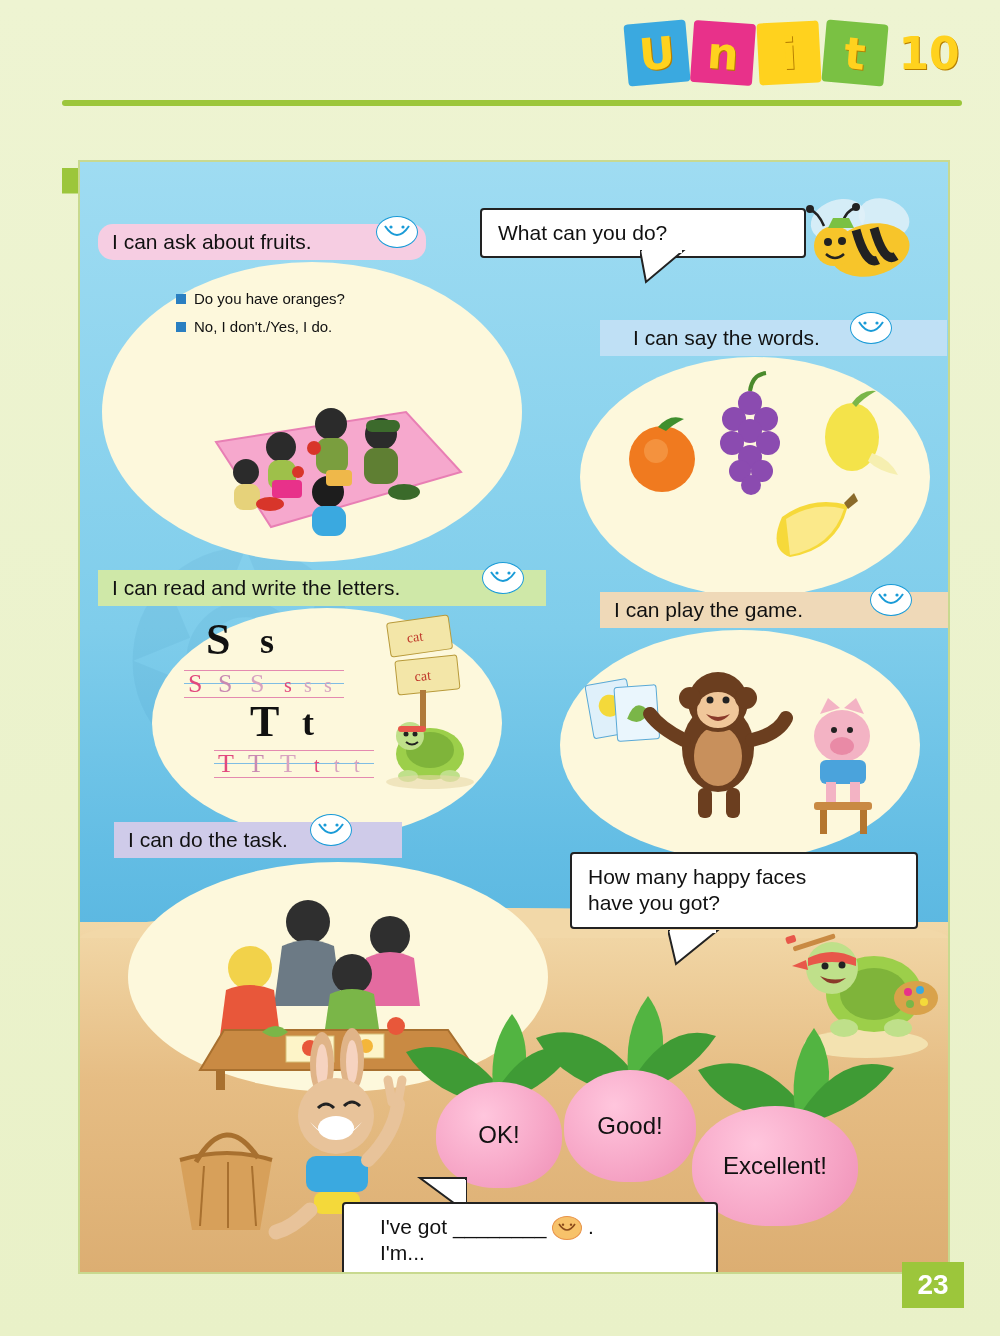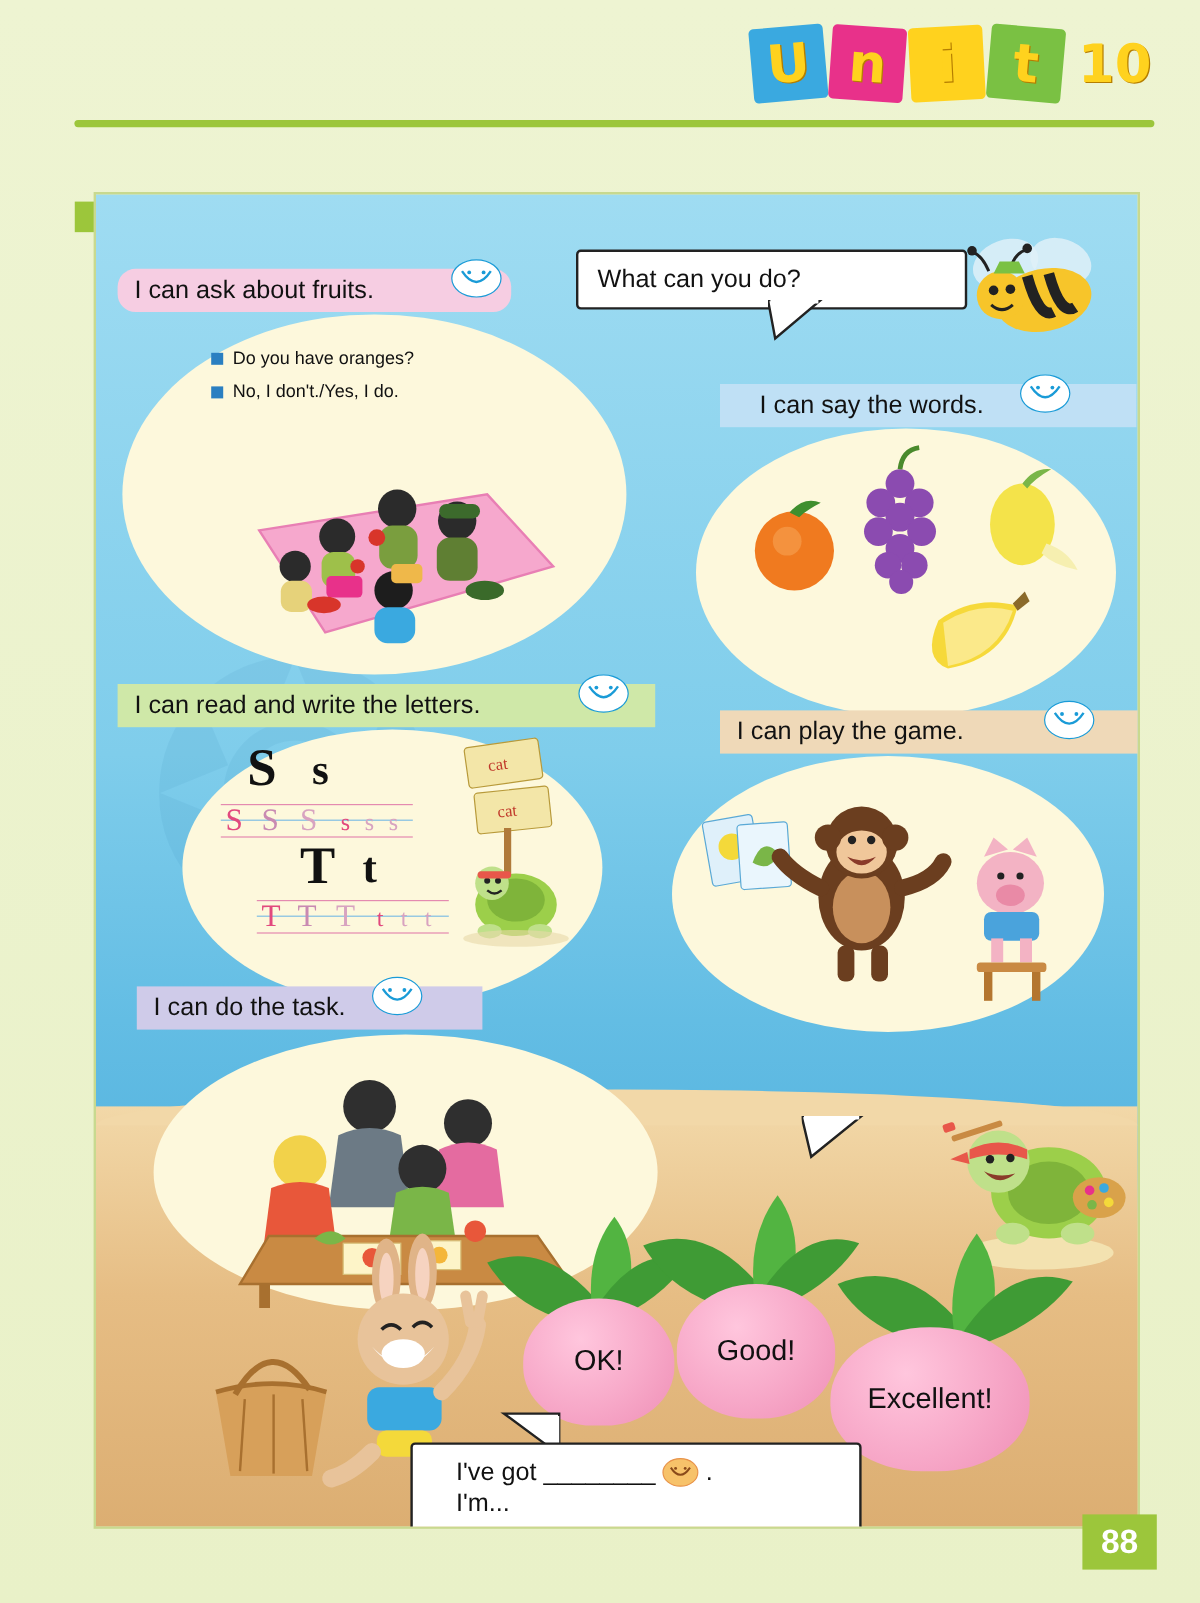--- a/index.html
+++ b/index.html
@@ -394,20 +394,24 @@
       <rect x="258" y="190" width="9" height="20" fill="#a8702f"></rect>
 
       <rect x="96" y="156" width="48" height="26" fill="#fdf4c8" stroke="#d8c07a"></rect>
       <circle cx="120" cy="168" r="8" fill="#e8573a"></circle>
       <rect x="160" y="154" width="34" height="24" fill="#fdf4c8" stroke="#d8c07a"></rect>
       <circle cx="176" cy="166" r="7" fill="#f4b63a"></circle>
       <path d="M72 152 q14 -12 26 0 q-12 10 -26 0z" fill="#7ab648"></path>
       <circle cx="206" cy="146" r="9" fill="#e8573a"></circle>
     </svg>
 
+    <div class="bubble" style="left:490px;top:690px;width:312px;">
+      <div>How many happy faces</div>
+      <div>have you got?</div>
+    </div>
     <svg class="c" style="left:588px;top:768px;" width="56" height="38">
       <polygon points="0,0 50,0 8,34" fill="#fff" stroke="#222" stroke-width="2"></polygon>
       <line x1="2" y1="1" x2="48" y2="1" stroke="#fff" stroke-width="4"></line>
     </svg>
 
     <svg class="c" style="left:690px;top:740px;" width="180" height="160" viewBox="0 0 180 160">
       <ellipse cx="96" cy="142" rx="62" ry="14" fill="#f3e2b0"></ellipse>
       <ellipse cx="104" cy="92" rx="48" ry="38" fill="#9ccf4a"></ellipse>
       <ellipse cx="104" cy="92" rx="34" ry="26" fill="#7fb43a"></ellipse>
       <circle cx="62" cy="66" r="26" fill="#bfe08a"></circle>
@@ -497,14 +501,14 @@
               <circle cx="21" cy="5" r="1.8" fill="#8a4a1a"></circle>
             </svg>
         </span>
         <span>.</span>
       </div>
       <div>I'm...</div>
     </div>
 
   </div>
 
-  <div class="pagenum">88</div>
+  <div class="pagenum">23</div>
 </div>
 
 </body></html>

